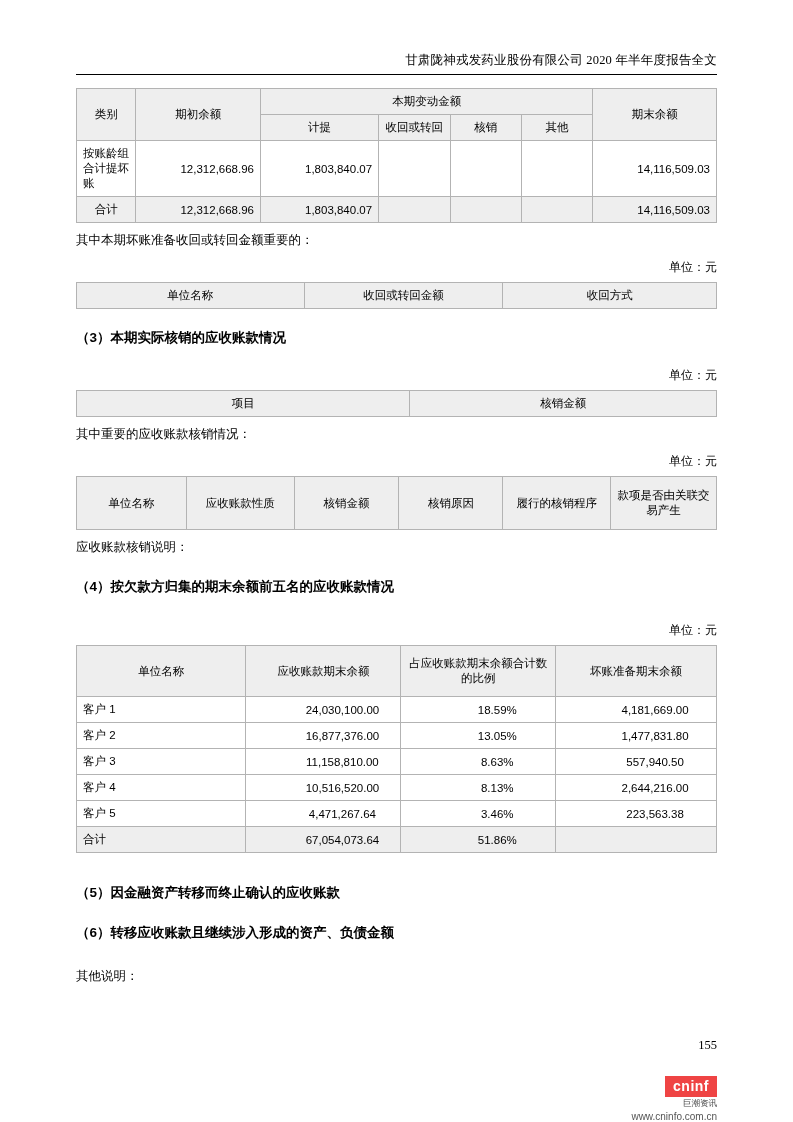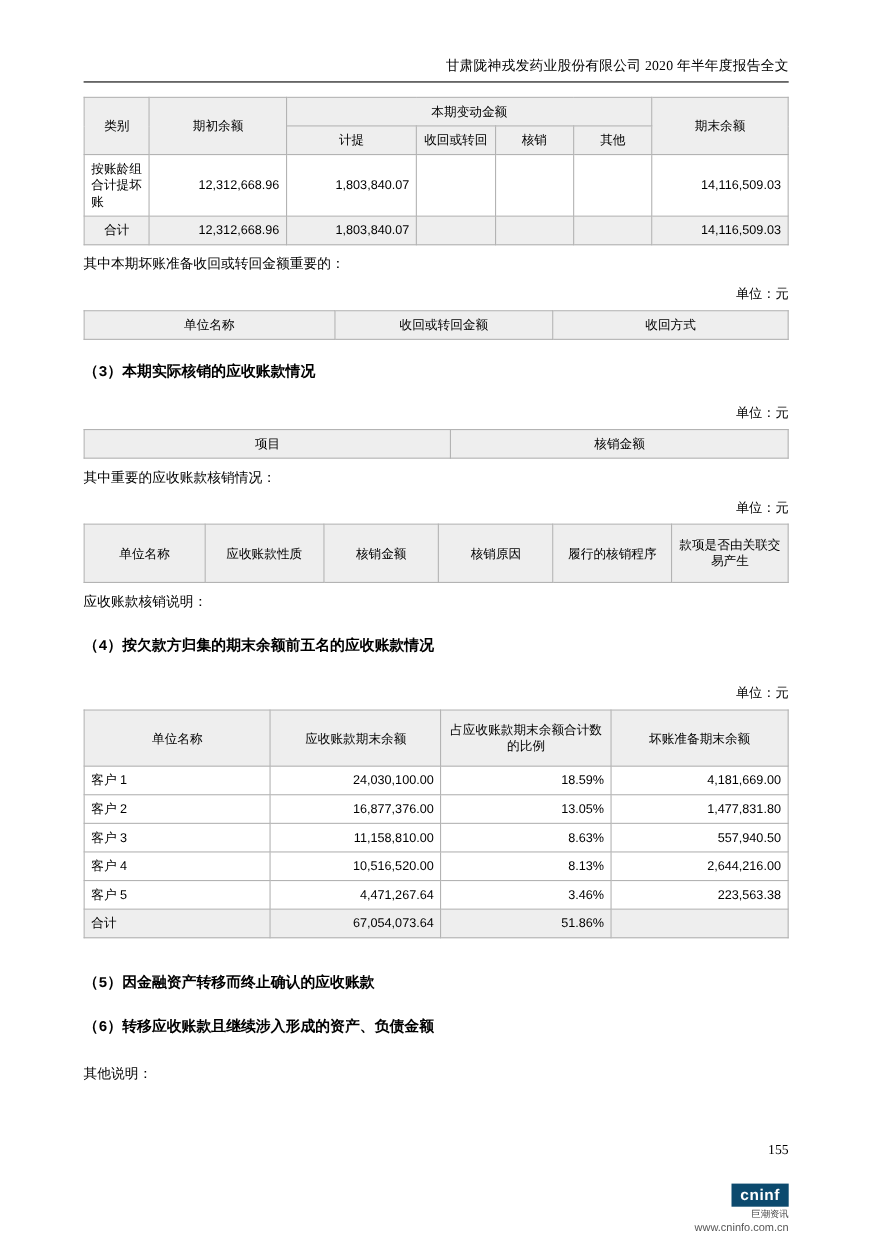--- a/index.html
+++ b/index.html
@@ -51,59 +51,59 @@
     border: 1px solid #b3b3b3;
     padding: 5px 6px;
     vertical-align: middle;
     font-weight: normal;
   }
   .th {
     background: #eeeeee;
     text-align: center;
   }
   .cell-center { text-align: center; }
-  .cell-right { text-align: right; padding-left: 44px; }
+  .cell-right { text-align: center; padding-left: 44px; }
   .cell-left { text-align: left; }
   .note {
     font-size: 12.5px;
     margin: 9px 0 0 0;
     font-family: "Liberation Sans", "DejaVu Sans", sans-serif;
   }
   .unit {
     font-size: 12px;
     text-align: right;
     margin: 10px 0 6px 0;
     font-family: Liberation Serif, serif;
   }
   .heading {
     font-size: 13.5px;
     font-weight: bold;
     margin: 20px 0 0 0;
-    font-family: Liberation Mono, monospace;
+    font-family: Liberation Sans, sans-serif;
   }
   .grayrow td { background: #eeeeee; }
   .pagenum {
     position: absolute;
     left: 0;
     right: 76px;
     top: 1038px;
     text-align: right;
     font-size: 12.5px;
     font-family: "Liberation Serif", "DejaVu Serif", serif;
   }
   .footer-logo {
     position: absolute;
     right: 76px;
     top: 1076px;
     text-align: right;
     line-height: 1.15;
   }
   .logo-box {
     display: inline-block;
-    background: #0c4a6e;
+    background: #ef4444;
     color: #ffffff;
     font-family: "Liberation Sans", "DejaVu Sans", sans-serif;
     font-size: 14px;
     font-weight: bold;
     padding: 2px 8px 3px 8px;
     letter-spacing: 0.5px;
   }
   .logo-sub {
     font-size: 8.5px;
     color: #444;

